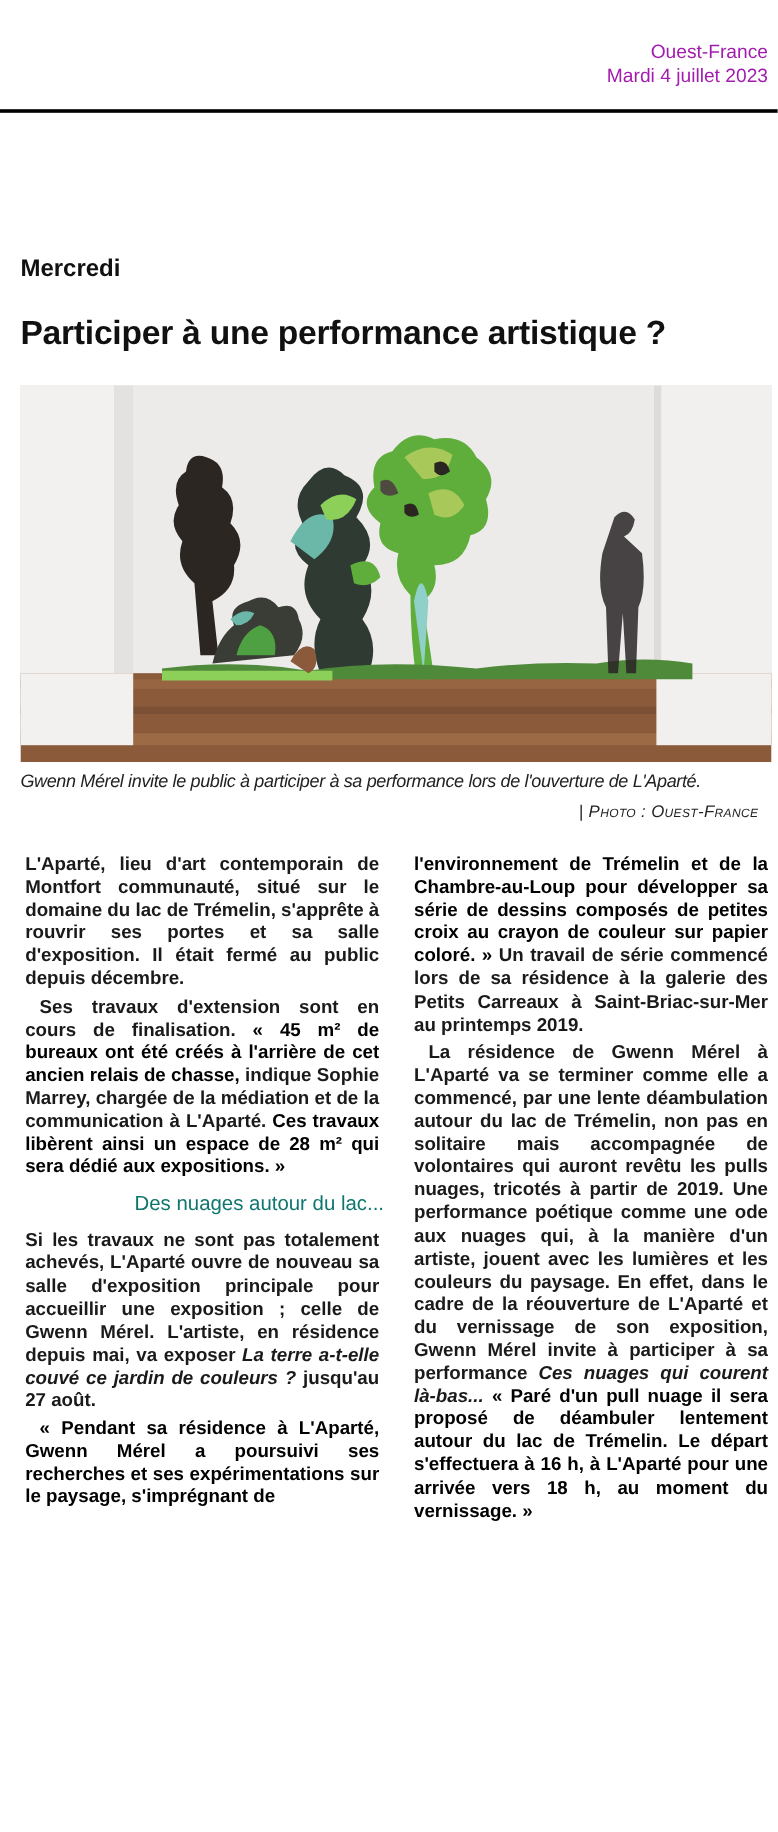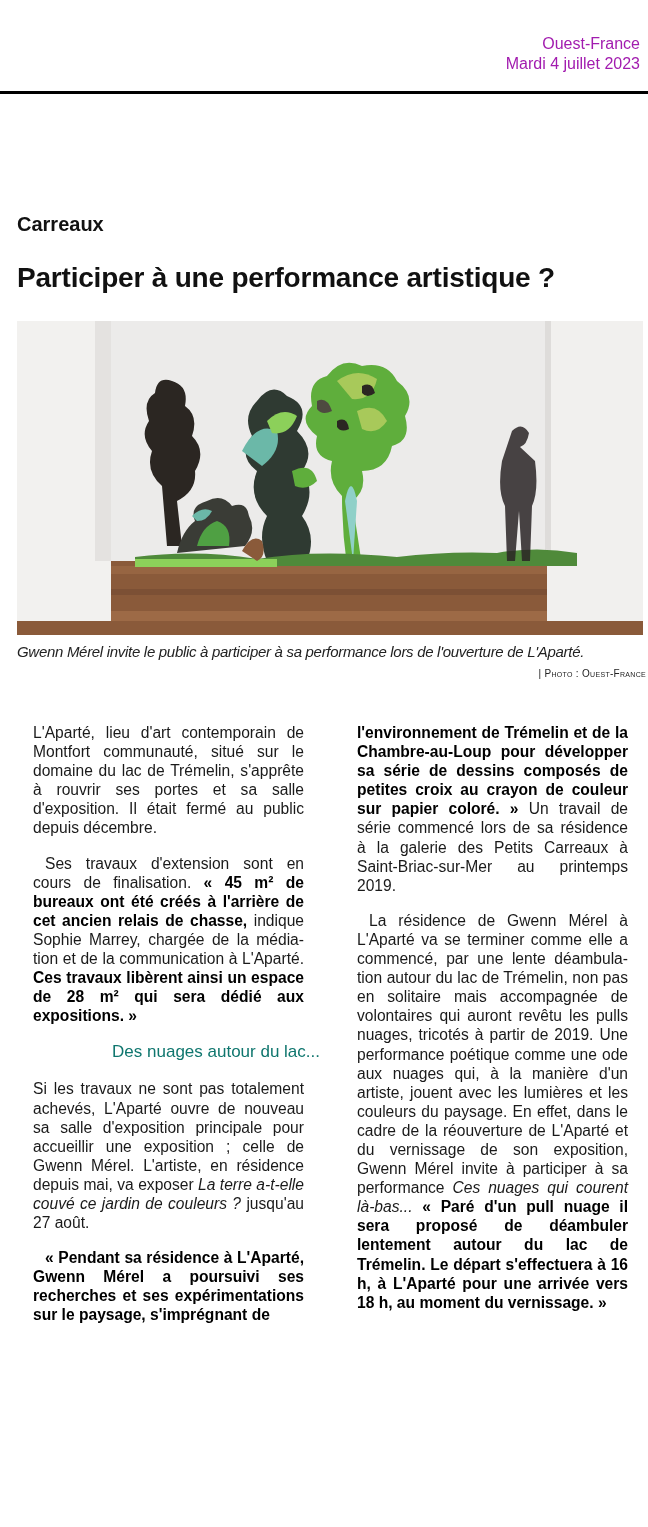--- a/index.html
+++ b/index.html
@@ -4,40 +4,40 @@
   <style>
     html, body { margin: 0; padding: 0; background: #ffffff; }
     body { width: 648px; height: 1527px; position: relative; overflow: hidden; color: #111; font-family: "Liberation Sans", sans-serif; }
     .masthead { position: absolute; right: 8px; top: 34px; text-align: right; font-size: 16px; line-height: 20px; color: #a21caf; }
     .rule { position: absolute; left: 0; top: 91px; width: 648px; height: 3px; background: #000; }
     .kicker { position: absolute; left: 17px; top: 213px; font-size: 20px; font-weight: bold; }
     .headline { position: absolute; left: 17px; top: 262px; font-size: 28px; font-weight: bold; letter-spacing: -0.2px; white-space: nowrap; }
     .photo { position: absolute; left: 17px; top: 321px; width: 626px; height: 314px; overflow: hidden; background: #eeeceb; }
     .photo svg { display: block; width: 100%; height: 100%; }
     .caption { position: absolute; left: 17px; top: 641px; width: 626px; font-size: 15px; line-height: 21px; font-style: italic; color: #222; letter-spacing: -0.3px; }
-    .credit { position: absolute; right: 2px; top: 668px; font-size: 10px; font-variant: small-caps; letter-spacing: 0.3px; color: #222; }
+    .credit { position: absolute; right: 16px; top: 668px; font-size: 14px; font-variant: small-caps; letter-spacing: 0.3px; color: #222; font-style: italic; }
     .col { position: absolute; top: 707px; width: 303px; font-size: 15.6px; line-height: 19.1px; text-align: justify; hyphens: manual; color: #1a1a1a; }
     .col.left { left: 17px; }
     .col.right { left: 341px; }
-    .col p { margin: 16px; }
+    .col p { margin: 4px; font-weight: bold; }
     .col p.indent { text-indent: 12px; }
     .col b { color: #000; }
     .subhead { text-align: right; font-size: 17px; line-height: 22px; margin: 10px 0 10px 0; color: #0f766e; }
     .gap { height: 19px; }
   </style>
 </head>
 <body>
 
 <div class="masthead">
   <div>Ouest-France</div>
   <div>Mardi 4 juillet 2023</div>
 </div>
 <div class="rule"></div>
 
-<div class="kicker">Carreaux</div>
+<div class="kicker">Mercredi</div>
 <h1 class="headline" style="margin:0">Participer à une performance artistique ?</h1>
 
 <div class="photo" title="Installation textile de grands arbres verts sur un mur blanc, une personne floue regarde l'œuvre">
   <svg viewBox="0 0 626 314" preserveAspectRatio="none">
     <rect x="0" y="0" width="626" height="314" fill="#ecebea"></rect>
     <rect x="0" y="0" width="78" height="290" fill="#f2f1ef"></rect>
     <rect x="78" y="0" width="16" height="290" fill="#e4e2e0"></rect>
     <rect x="530" y="0" width="96" height="290" fill="#f1f0ee"></rect>
     <rect x="528" y="0" width="6" height="290" fill="#dedcda"></rect>
     <rect x="0" y="240" width="626" height="74" fill="#8a5a3a"></rect>

